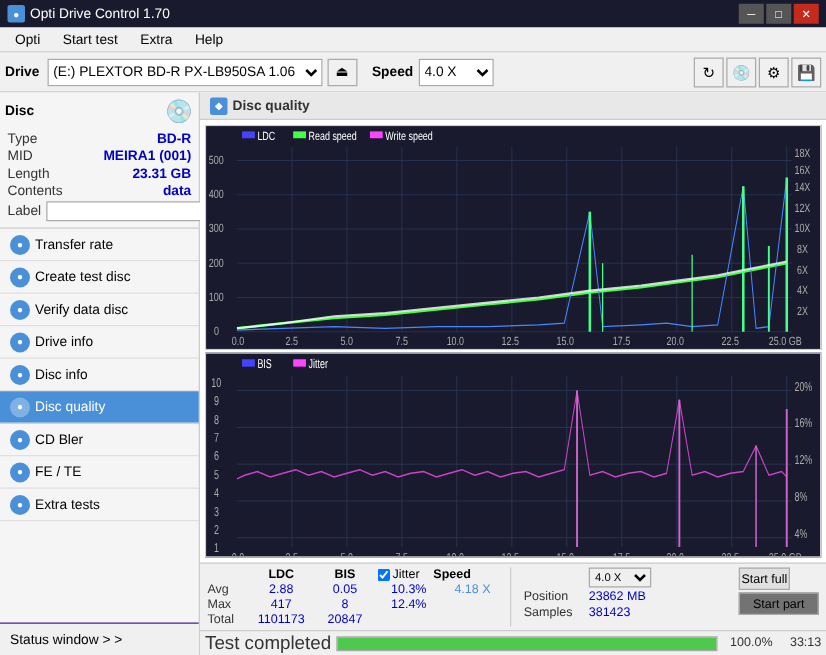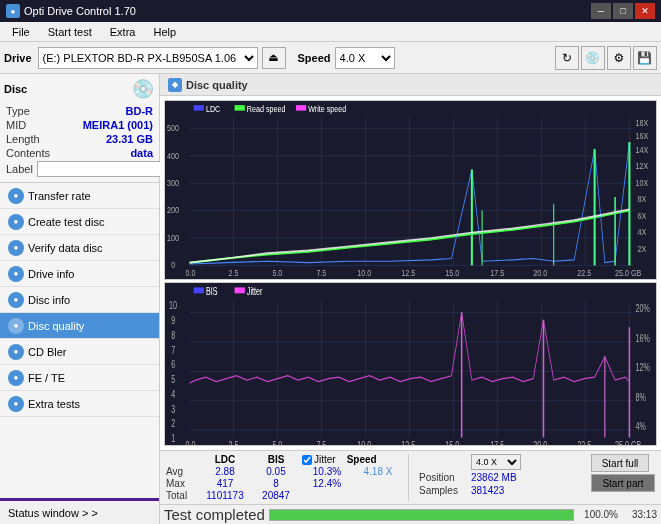--- a/index.html
+++ b/index.html
@@ -43,21 +43,21 @@
     .disc-label-row { display: flex; align-items: center; gap: 4px; padding: 1px 2px; }
     .disc-label-input { flex: 1; height: 16px; border: 1px solid #aaa; font-size: 10px; }
     .disc-label-btn { width: 18px; height: 16px; border: 1px solid #aaa; background: #f0f0f0; cursor: pointer; font-size: 9px; }
     .nav-item { display: flex; align-items: center; height: 26px; padding: 0 8px; cursor: pointer; font-size: 11px; border-bottom: 1px solid #e0e0e0; gap: 4px; }
     .nav-item.active { background: #4a90d9; color: white; }
     .nav-item.active .nav-icon { color: white; }
     .nav-icon { width: 16px; height: 16px; border-radius: 50%; background: #4a90d9; display: flex; align-items: center; justify-content: center; font-size: 8px; color: white; }
     .nav-item.active .nav-icon { background: rgba(255,255,255,0.3); }
 
     
-    .status-window-btn { display: flex; align-items: center; height: 26px; padding: 0 8px; cursor: pointer; font-size: 11px; border-top: 3px solid #4c1d95; gap: 4px; margin-top: auto; background: #f0f0f0; }
+    .status-window-btn { display: flex; align-items: center; height: 26px; padding: 0 8px; cursor: pointer; font-size: 11px; border-top: 1px solid #4c1d95; gap: 4px; margin-top: auto; background: #f0f0f0; }
 
     
     .content { flex: 1; display: flex; flex-direction: column; background: white; }
     .content-header { background: #e8e8e8; height: 22px; display: flex; align-items: center; padding: 0 8px; border-bottom: 1px solid #ccc; gap: 4px; }
     .content-header-icon { width: 14px; height: 14px; background: #4a90d9; border-radius: 2px; display: flex; align-items: center; justify-content: center; font-size: 8px; color: white; }
     .content-title { font-size: 11px; font-weight: bold; color: #333; }
 
     
     .charts { flex: 1; display: flex; flex-direction: column; padding: 4px; gap: 2px; overflow: hidden; }
 
@@ -82,21 +82,21 @@
     <span>Opti Drive Control 1.70</span>
   </div>
   <div class="titlebar-controls">
     <button class="titlebar-btn minimize">─</button>
     <button class="titlebar-btn maximize">□</button>
     <button class="titlebar-btn close">✕</button>
   </div>
 </div>
 
 <div class="menubar">
-  <span class="menubar-item">File</span>
+  <span class="menubar-item">Opti</span>
   <span class="menubar-item">Start test</span>
   <span class="menubar-item">Extra</span>
   <span class="menubar-item">Help</span>
 </div>
 
 <div class="toolbar">
   <span class="toolbar-label">Drive</span>
   <select class="toolbar-drive-select">
     <option>(E:) PLEXTOR BD-R  PX-LB950SA 1.06</option>
   </select>
@@ -387,21 +387,21 @@
           <span style="color:#333; min-width:48px;">Position</span>
           <span style="color:#0000cc;">23862 MB</span>
         </div>
         <div style="display:flex; gap:4px;">
           <span style="color:#333; min-width:48px;">Samples</span>
           <span style="color:#0000cc;">381423</span>
         </div>
       </div>
 
       <div style="display:flex; flex-direction:column; gap:2px; margin-left:auto;">
-        <button style="height:18px; width:58px; font-size:10px; background:#e0e0e0; border:1px solid #aaa; cursor:pointer;">Start full</button>
+        <button style="height:18px; width:41px; font-size:10px; background:#e0e0e0; border:1px solid #aaa; cursor:pointer;">Start full</button>
         <button style="height:18px; width:64px; font-size:10px; background:#737373; border:1px solid #aaa; cursor:pointer;">Start part</button>
       </div>
     </div>
 
     <div class="bottom-bar">
       <span style="font-size:15px; color:#333; min-width:80px;">Test completed</span>
       <div class="progress-bar-container">
         <div class="progress-bar-fill" style="width:100%;"></div>
       </div>
       <span class="progress-text">100.0%</span>

